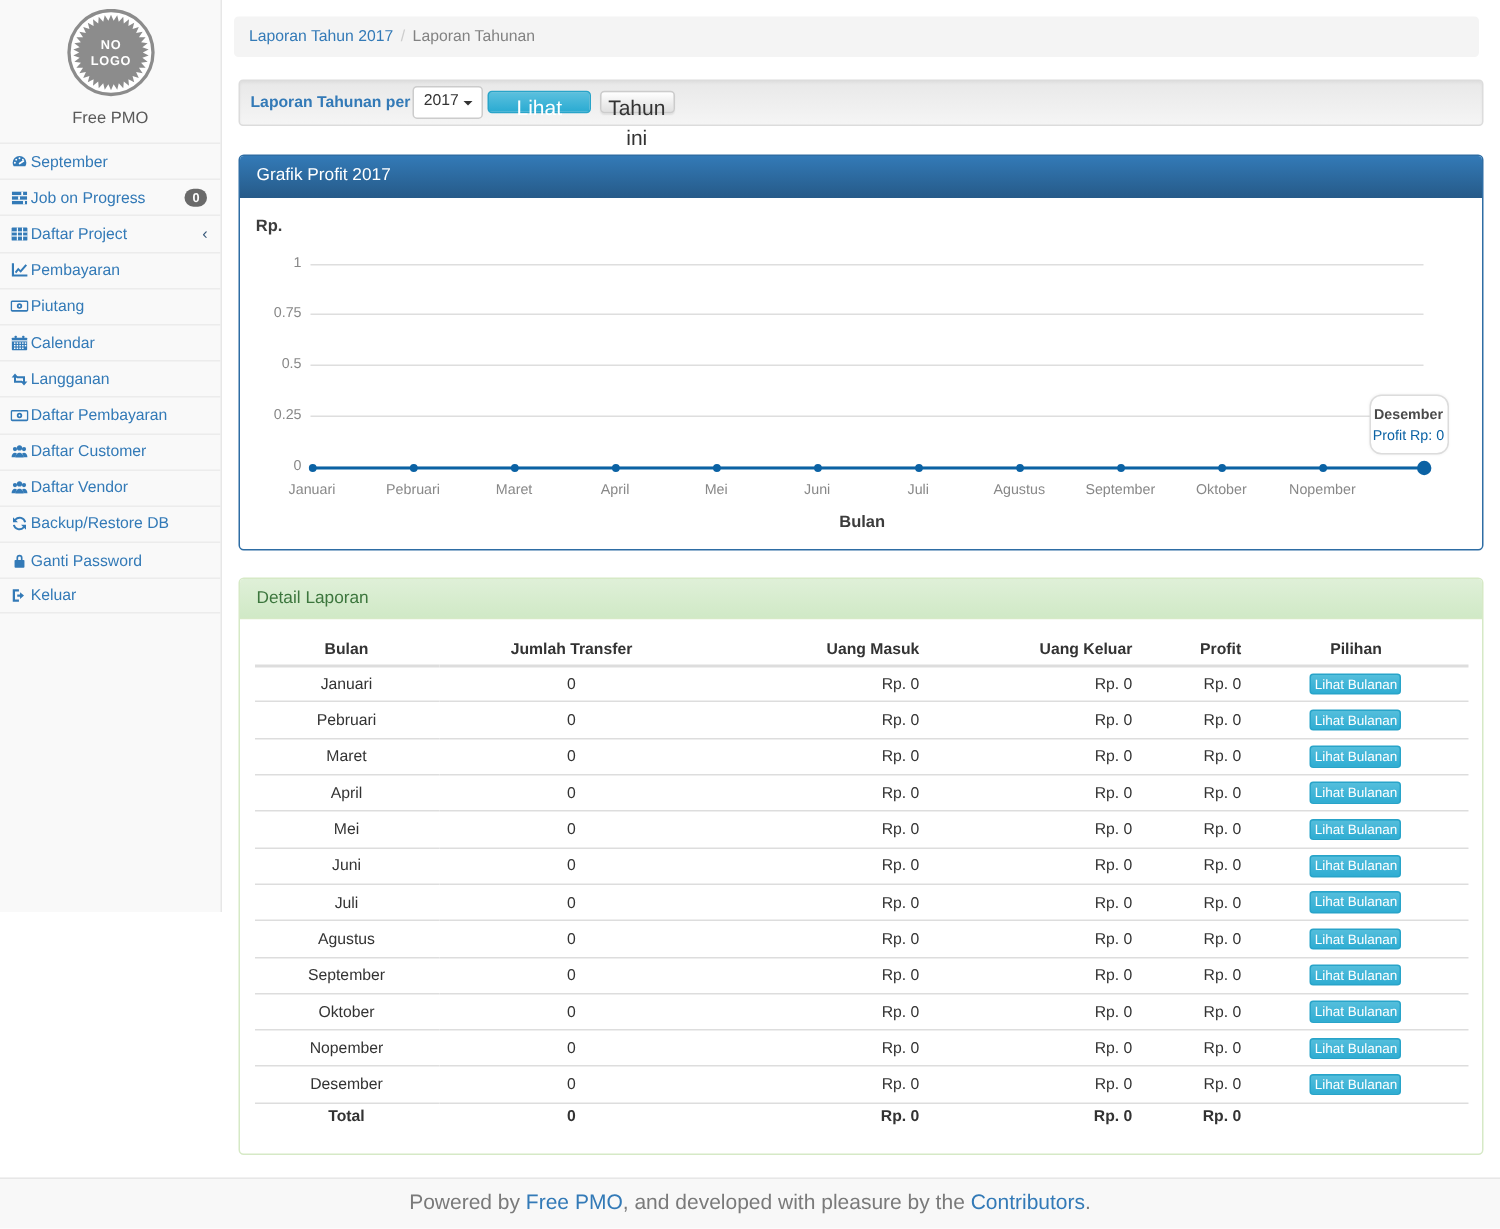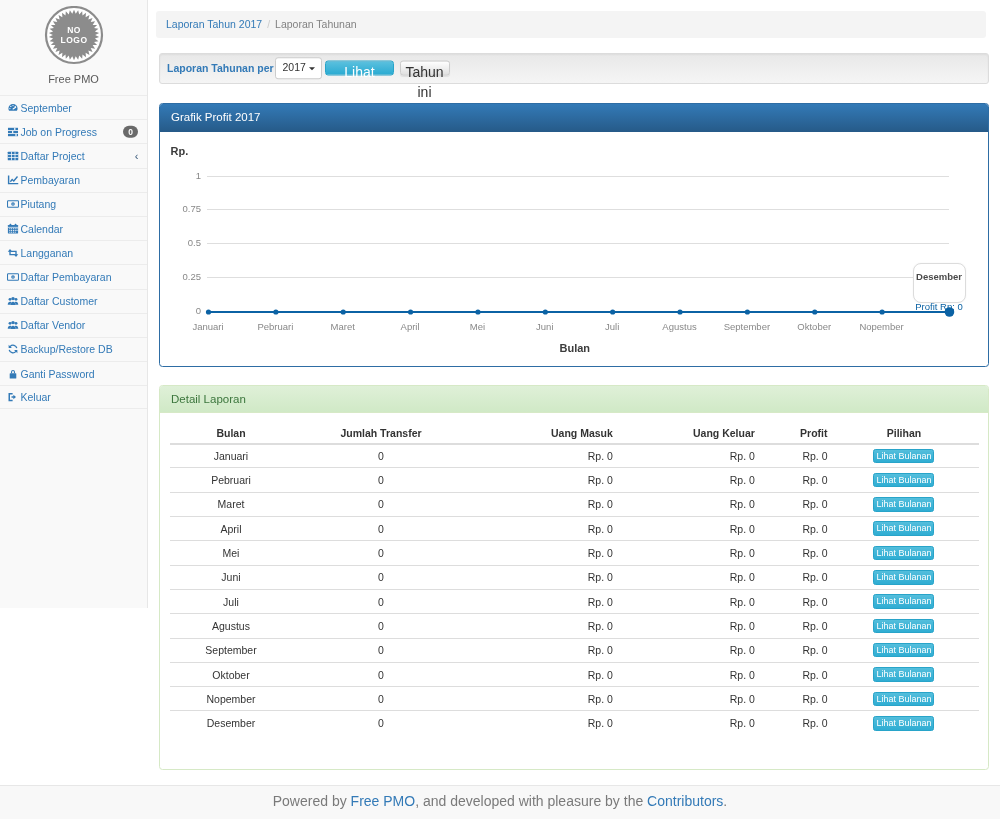--- a/index.html
+++ b/index.html
@@ -34,21 +34,21 @@
 #panel-table .phead { height:27.5px; background:linear-gradient(to bottom,#dff0d8 0,#d0e9c6 100%); color:#3c763d; font-size:11.5px; line-height:27.5px; padding-left:11.5px; border-radius:2.5px 2.5px 0 0; border-bottom:1px solid #d6e9c6; }
 
 #chart { position:absolute; left:0; top:0; width:828px; height:262px; }
 .gl { position:absolute; height:1px; background:#dedede; left:47px; width:742px; }
 .ylab { position:absolute; width:40px; text-align:right; font-size:9.5px; color:#888; line-height:10px; }
 .xlab { position:absolute; width:60px; text-align:center; font-size:9.5px; color:#888; line-height:10px; }
 #rp { position:absolute; left:11px; top:41px; font-weight:bold; font-size:11px; color:#3c3c3c; }
 #bulan { position:absolute; left:400px; top:238px; font-weight:bold; font-size:11px; color:#3c3c3c; }
 #tooltip { position:absolute; left:753px; top:159px; width:53px; height:40px; background:#fff; border:1px solid #dcdcdc; border-radius:8px; text-align:center; box-shadow:0 0 2px rgba(0,0,0,.05); }
 #tooltip .t1 { margin-top:6.5px; font-weight:bold; font-size:9.5px; color:#4a4a4a; }
-#tooltip .t2 { margin-top:19px; font-size:9.5px; color:#0b62a4; }
+#tooltip .t2 { margin-top:3px; font-size:9.5px; color:#0b62a4; }
 
 #tbl { position:absolute; left:10px; top:37px; width:809px; border-collapse:collapse; font-size:10.5px; color:#333; }
 #tbl th { font-weight:bold; border-bottom:2px solid #ddd; height:21.2px; vertical-align:middle; padding:0; }
 #tbl td { border-top:1px solid #ddd; height:24.3px; vertical-align:middle; padding:0; }
 #tbl tr.tot td { height:17.5px; }
 #tbl th.p6,#tbl td.p6 { padding-right:3px; }
 #tbl .c { text-align:center; }
 #tbl .r { text-align:right; padding-right:5px;margin-top:32px; }
 .btn-xs { display:inline-block; width:61px; height:14.5px; border-radius:2.5px; background:linear-gradient(to bottom,#54bedc 0,#2fadd3 100%); border:1px solid #28a4c9; color:#fff; font-size:9px; line-height:12.5px; text-align:center; vertical-align:middle; }
 
@@ -369,17 +369,25 @@
           <td class="c p6"><span class="btn-xs">Lihat Bulanan</span></td>
         </tr>
         <tr>
           <td class="c">Desember</td>
           <td class="c">0</td>
           <td class="r">Rp. 0</td>
           <td class="r">Rp. 0</td>
           <td class="r">Rp. 0</td>
           <td class="c p6"><span class="btn-xs">Lihat Bulanan</span></td>
         </tr>
+        <tr class="tot" style="font-weight:bold">
+          <td class="c">Total</td>
+          <td class="c">0</td>
+          <td class="r">Rp. 0</td>
+          <td class="r">Rp. 0</td>
+          <td class="r">Rp. 0</td>
+          <td class="c"></td>
+        </tr>
       </tbody>
     </table>
 </div>
 
 <div id="footer">Powered by <a href="#">Free PMO</a>, and developed with pleasure by the <a href="#">Contributors</a>.</div>
 
 </body></html>

